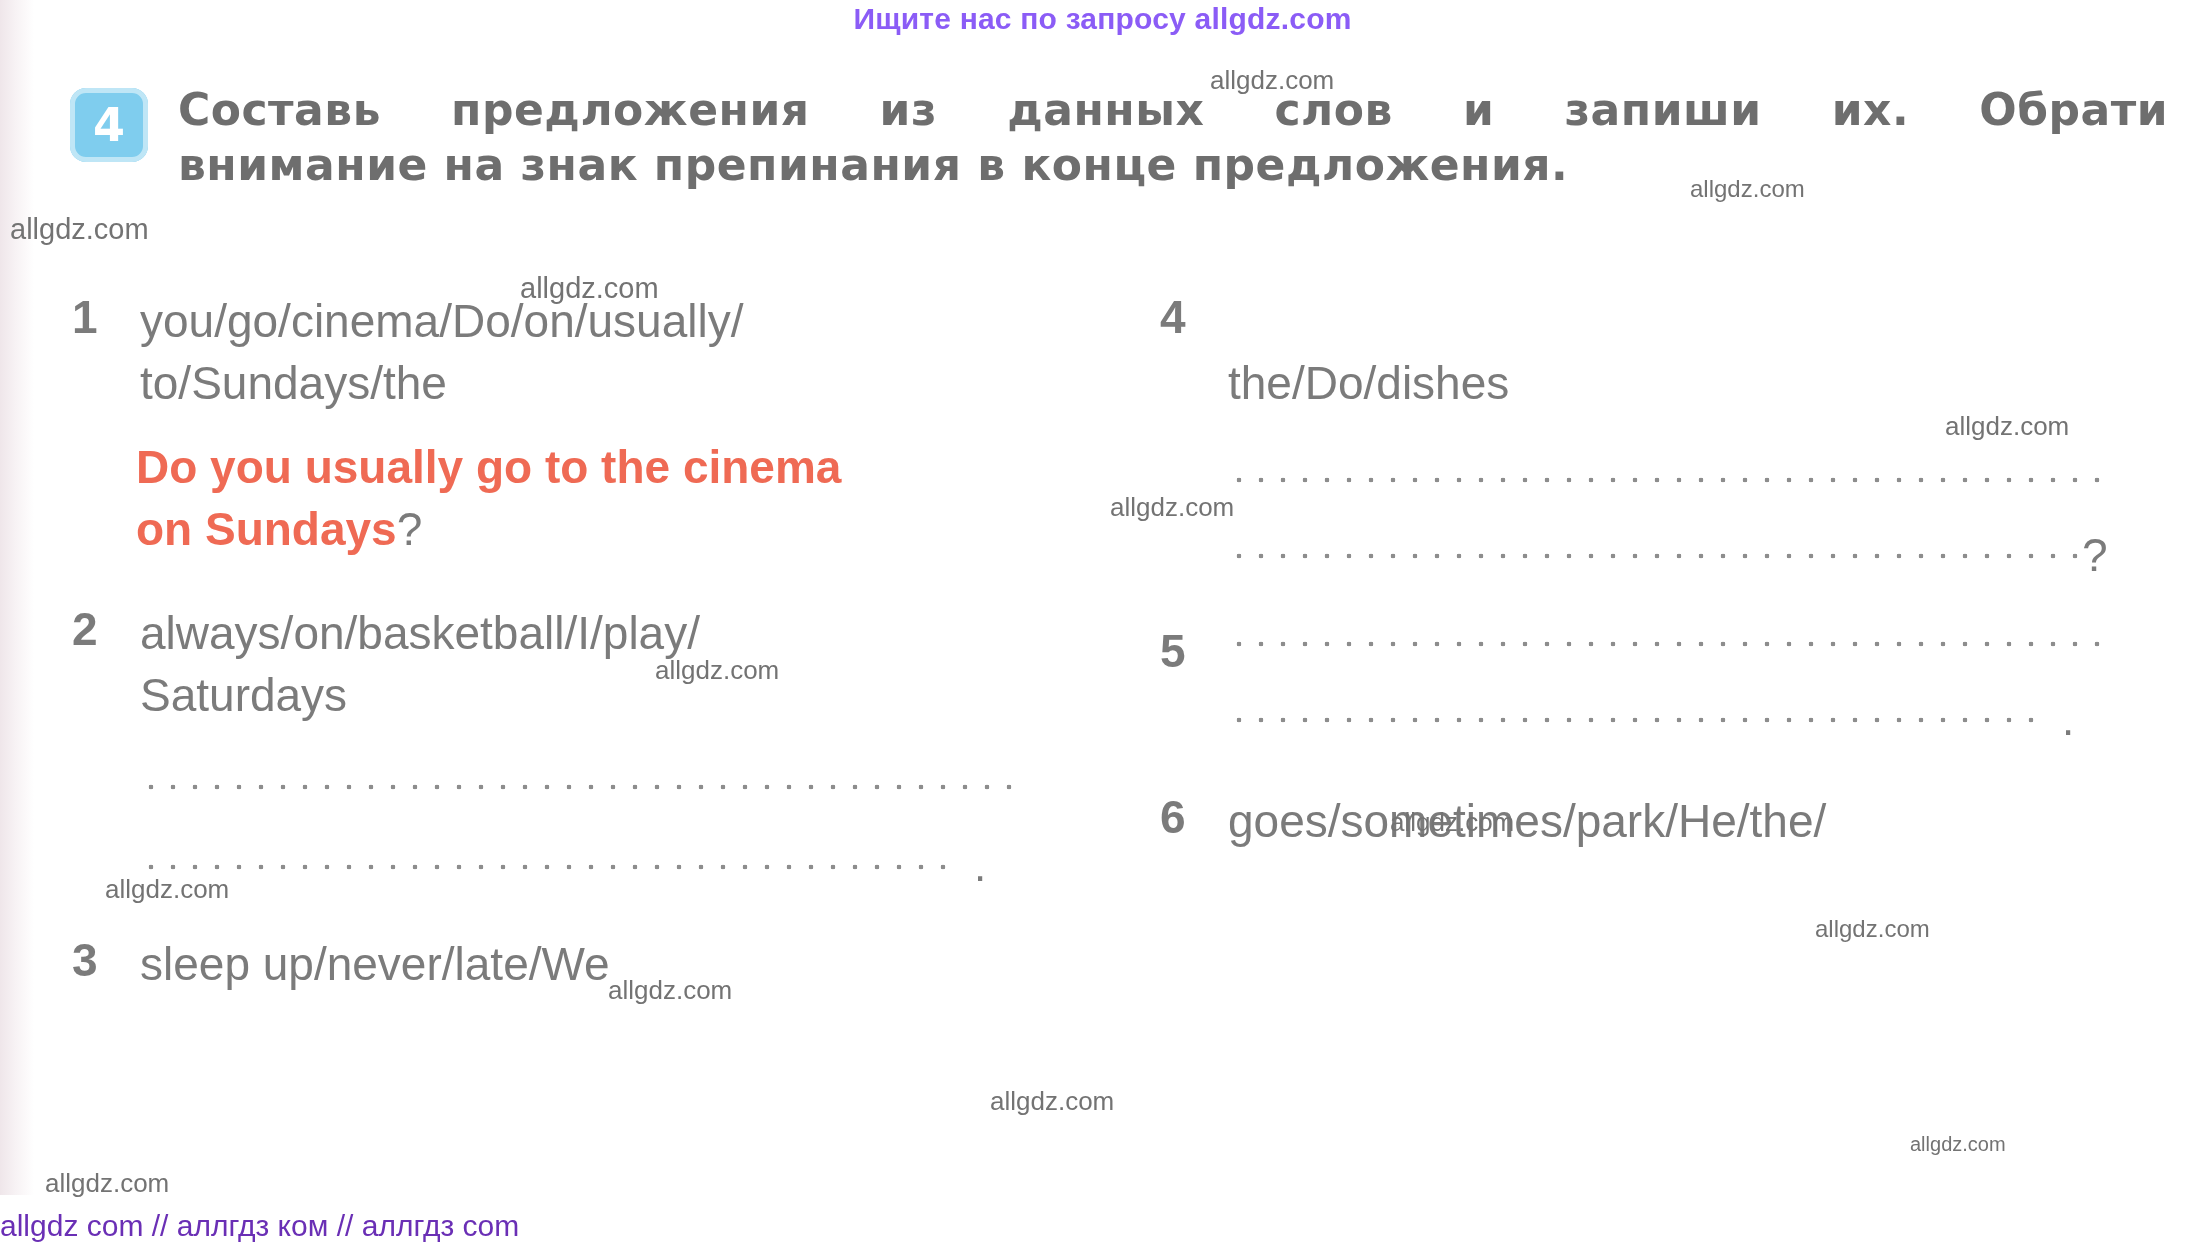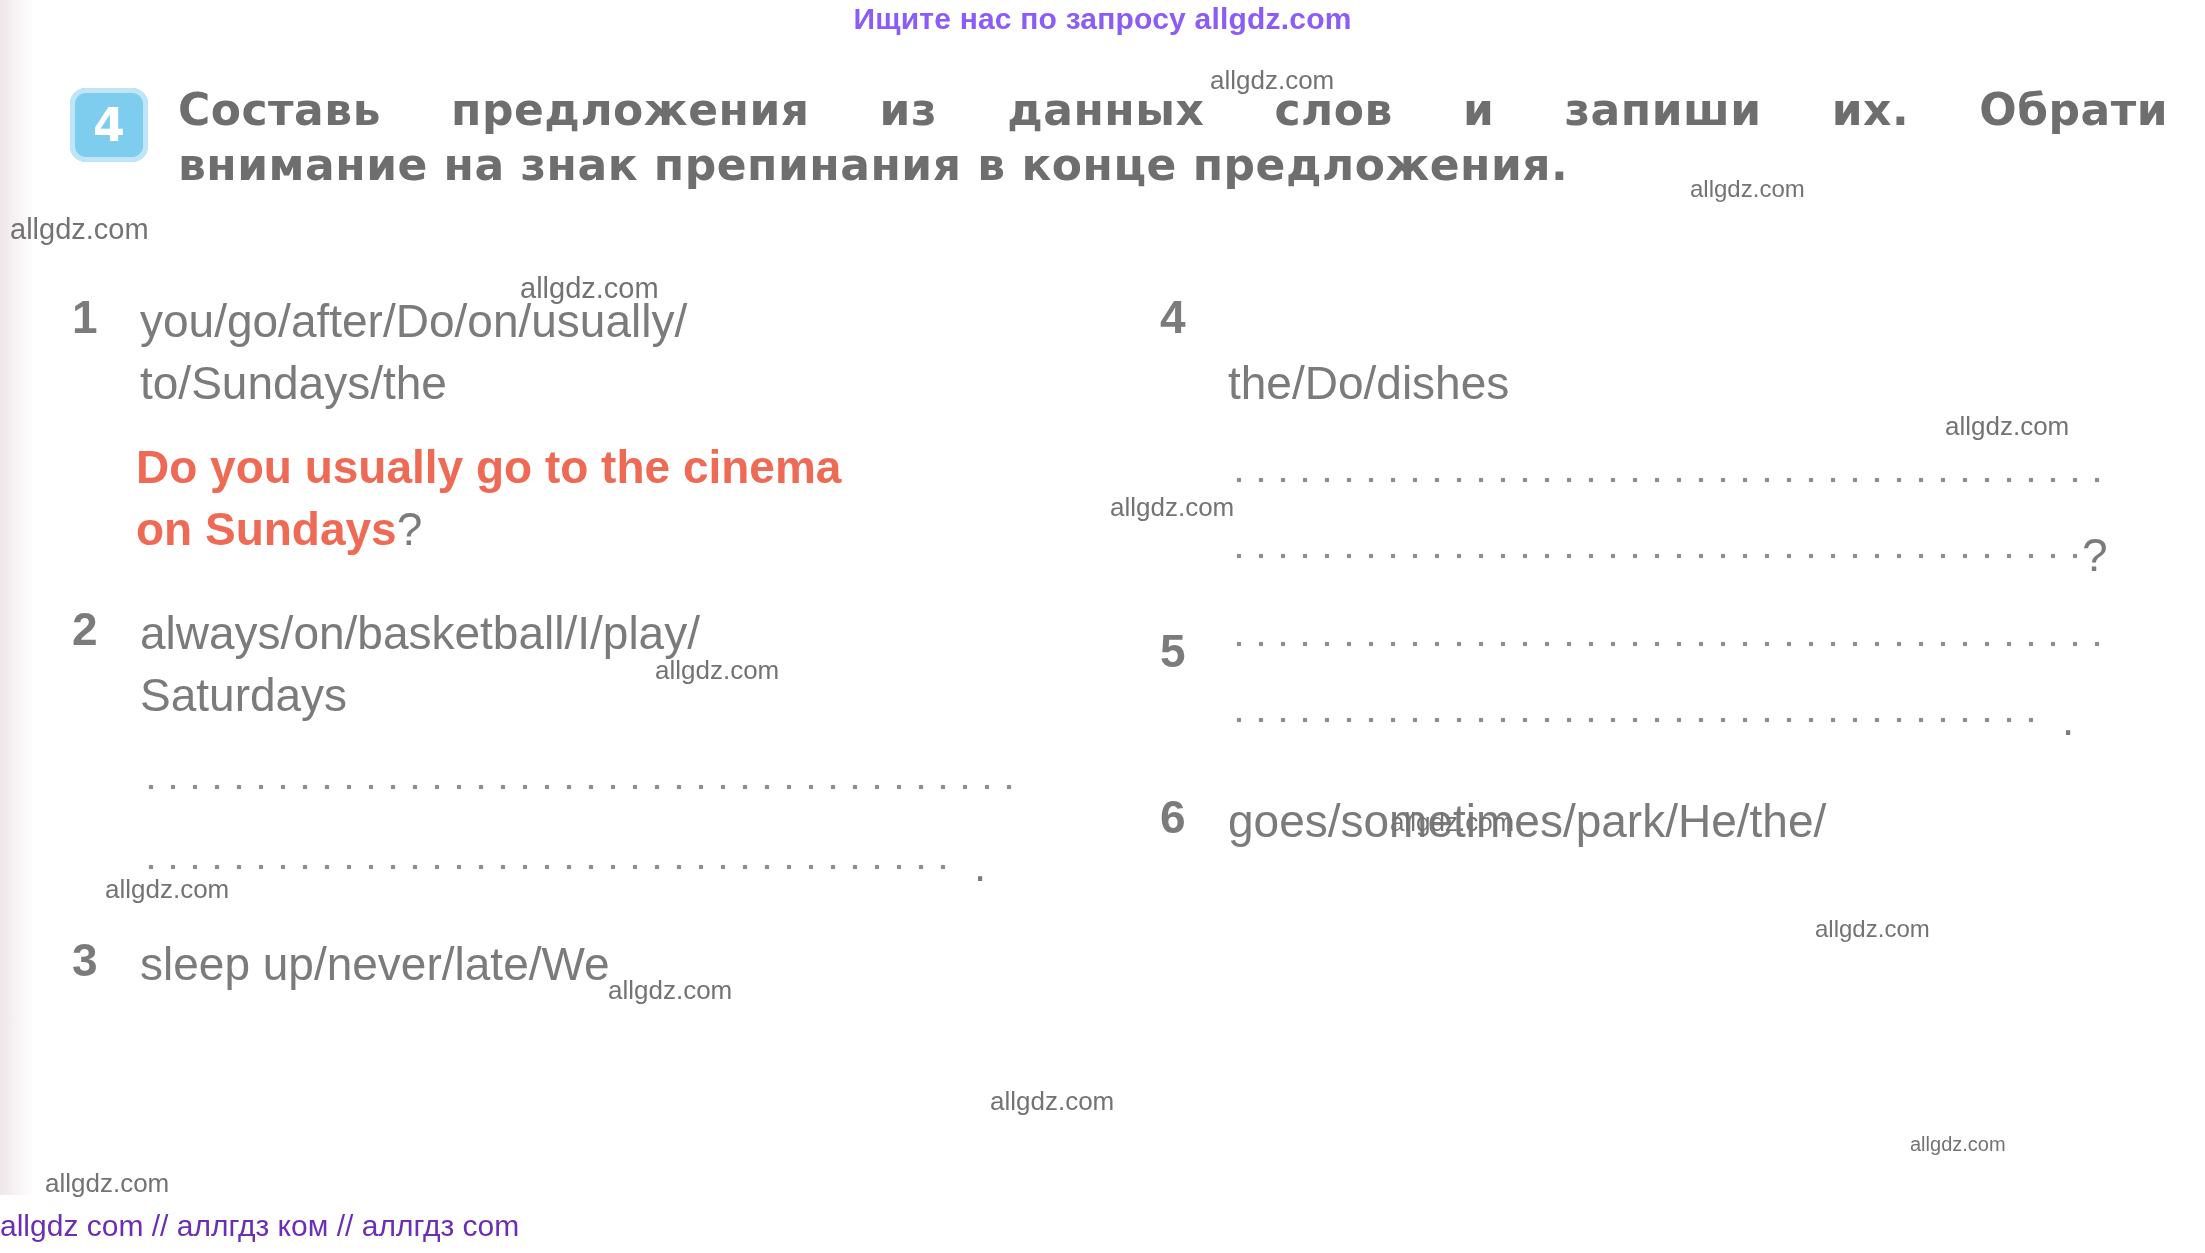--- a/index.html
+++ b/index.html
@@ -186,21 +186,21 @@
     <span class="task-line2">внимание на знак препинания в конце предложения.</span>
   </div>
 
   <div class="columns">
 
     <div class="col col-left">
 
       <div class="item" style="margin-bottom:14px;">
         <div class="item-num">1</div>
         <div class="item-words">
-          <span>you/go/after/Do/on/usually/</span><br>
+          <span>you/go/cinema/Do/on/usually/</span><br>
           <span>to/Sundays/the</span>
         </div>
         <div class="answer" style="margin-top:22px;">
           <span>Do you usually go to the cinema</span><br>
           <span>on Sundays</span><span class="qmark">?</span>
         </div>
       </div>
 
       <div class="item" style="margin-top:42px;">
         <div class="item-num">2</div>

